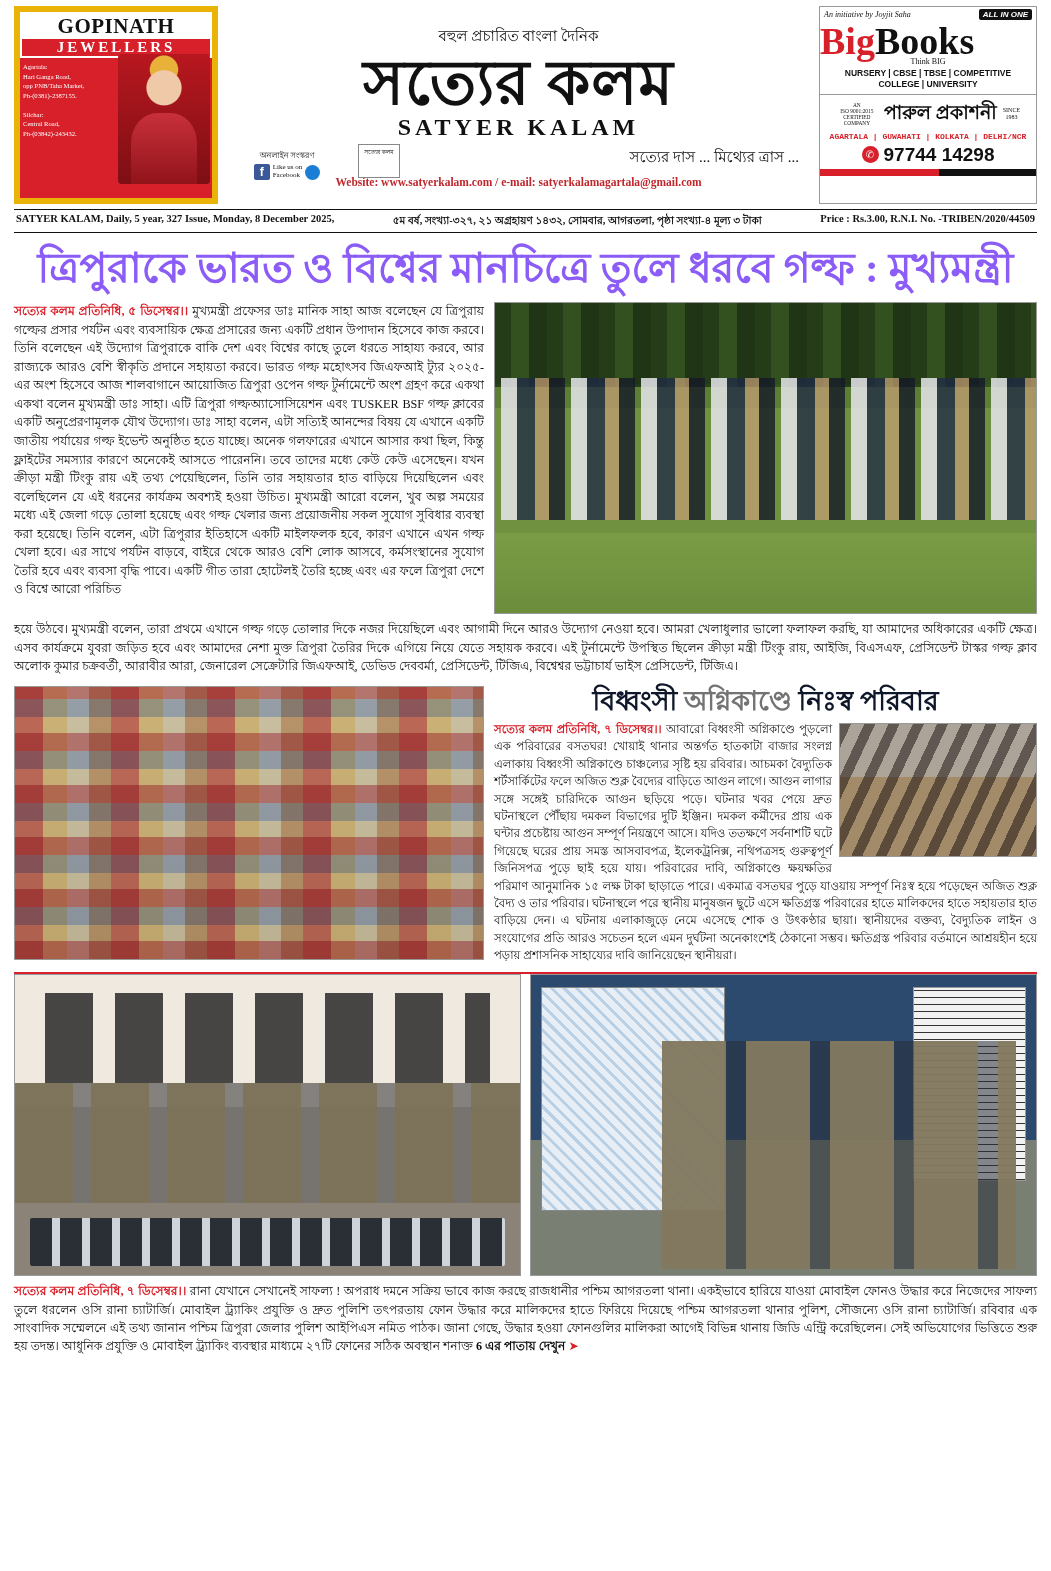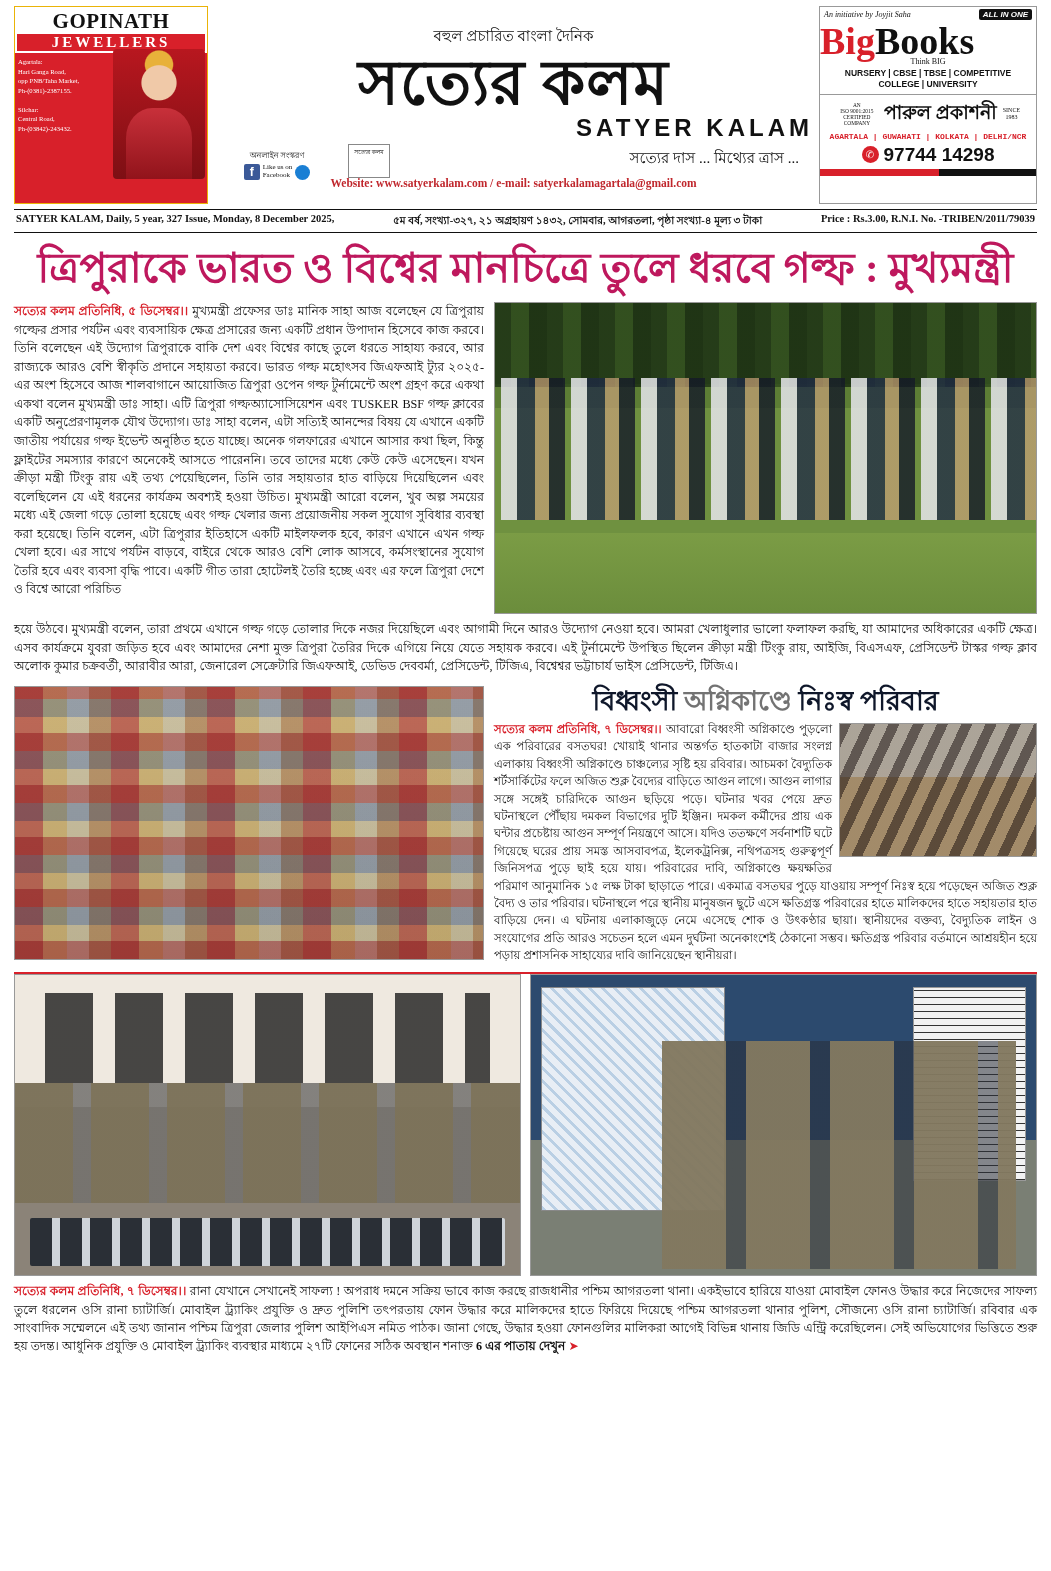--- a/index.html
+++ b/index.html
@@ -2,38 +2,38 @@
 <html><head>
 <meta charset="utf-8">
 <style>
   html,body{margin:0;padding:0;background:#fff;}
   body{width:1051px;height:1571px;font-family:"Liberation Serif", serif;color:#111;overflow:hidden;}
   .page{width:1051px;height:1571px;position:relative;padding:0;box-sizing:border-box;}
   .inner{padding:6px 14px 0 14px;box-sizing:border-box;width:1051px;}
 
   
   .masthead{display:flex;align-items:stretch;height:198px;}
-  .mh-left{width:192px;flex:0 0 192px;border:1px solid #eab308;background:#d8202a;position:relative;overflow:hidden;}
+  .mh-left{width:192px;flex:0 0 192px;border:6px solid #eab308;background:#d8202a;position:relative;overflow:hidden;}
   .jeweller-top{background:#fff;text-align:center;padding:4px 2px 2px 2px;}
   .jw-name{font-family:"Liberation Serif",serif;font-weight:bold;font-size:21px;letter-spacing:0.5px;color:#111;line-height:1.0;}
   .jw-name small{display:block;font-size:15px;letter-spacing:3px;background:#d8202a;color:#fff;margin-top:2px;padding:1px 0;}
   .jw-body{position:relative;height:128px;background:#d8202a;}
   .jw-addr{position:absolute;left:3px;top:4px;width:96px;color:#fff;font-size:6.6px;line-height:1.45;text-align:left;}
   .jw-photo{position:absolute;right:2px;top:-4px;width:92px;height:130px;border-radius:4px;
     background:
       radial-gradient(circle at 50% 26%, #f0c9a8 0 16%, rgba(0,0,0,0) 17%),
       radial-gradient(circle at 50% 12%, #e8b13a 0 11%, rgba(0,0,0,0) 12%),
       linear-gradient(#b8171f,#7d0f14);
     overflow:hidden;}
   .jw-photo:after{content:"";position:absolute;left:14%;top:45%;width:72%;height:58%;background:linear-gradient(#c8303a,#8e1219);border-radius:40% 40% 0 0;}
 
   .mh-mid{flex:1;text-align:center;position:relative;padding:2px 6px;}
   .mh-sub1{font-size:15px;font-family:"Liberation Serif",serif;margin-top:16px;}
   .mh-title{font-size:62px;font-weight:bold;line-height:1.05;margin-top:2px;letter-spacing:1px;}
-  .mh-en{font-size:24px;letter-spacing:4px;font-family:Liberation Sans, sans-serif;font-weight:bold;margin-top:-2px;text-align:right;}
+  .mh-en{font-size:24px;letter-spacing:4px;font-family:Liberation Serif, serif;font-weight:bold;margin-top:-2px;}
   .mh-motto{font-size:15px;margin-top:4px;text-align:right;padding-right:14px;}
   .mh-web{color:#c0272d;font-size:11.5px;font-weight:bold;margin-top:6px;}
   .mh-online{position:absolute;left:6px;bottom:24px;text-align:center;font-size:8px;width:126px;}
   .fb-badge{display:flex;align-items:center;gap:3px;margin-top:2px;justify-content:center;}
   .fb-ic{width:16px;height:16px;background:#3b5998;color:#fff;font-weight:bold;font-size:12px;
     font-family:"Liberation Sans",sans-serif;text-align:center;line-height:16px;border-radius:2px;}
   .fb-txt{font-size:7px;line-height:1.1;text-align:left;}
   .glob{width:15px;height:15px;border-radius:50%;background:#1a7fd4;}
   .mh-logo-sm{position:absolute;left:140px;bottom:26px;width:42px;height:34px;border:1px solid #888;font-size:6px;text-align:center;line-height:1.2;padding-top:4px;box-sizing:border-box;}
 
@@ -54,21 +54,21 @@
   .phone{display:flex;align-items:center;justify-content:center;gap:5px;margin-top:3px;}
   .ph-ic{width:17px;height:17px;border-radius:50%;background:#d8202a;color:#fff;text-align:center;line-height:17px;font-size:10px;}
   .ph-num{font-size:19px;font-weight:bold;font-family:"Liberation Sans",sans-serif;}
   .bb-stripe{height:7px;background:linear-gradient(90deg,#d8202a 0 55%, #111 55% 100%);margin-top:3px;}
 
   
   .infobar{border-top:1.6px solid #111;border-bottom:1.6px solid #111;margin-top:5px;padding:2.5px 2px;
     display:flex;justify-content:space-between;font-size:10.5px;font-weight:bold;font-family:"Liberation Serif",serif;}
 
   
-  .lead-head{text-align:center;font-size:41px;font-weight:bold;color:#be185d;line-height:1.15;margin:12px 0 10px 0;letter-spacing:0px;}
+  .lead-head{text-align:center;font-size:41px;font-weight:bold;color:#8b5cf6;line-height:1.15;margin:12px 0 10px 0;letter-spacing:0px;}
 
   
   .s1{display:flex;gap:10px;}
   .s1-text{width:470px;flex:0 0 470px;font-size:12.2px;line-height:1.52;text-align:justify;}
   .s1-photo{flex:1;border:1px solid #999;overflow:hidden;position:relative;height:310px;}
   .byline{color:#d8202a;font-weight:bold;}
   .s1-wrap{font-size:12.2px;line-height:1.52;text-align:justify;margin-top:6px;}
 
   
   .mid{display:flex;gap:10px;margin-top:10px;}
@@ -206,21 +206,21 @@
         <div class="ph-ic">✆</div>
         <div class="ph-num">97744 14298</div>
       </div>
       <div class="bb-stripe"></div>
     </div>
   </div>
 
   <div class="infobar">
     <span>SATYER KALAM, Daily, 5 year, 327 Issue, Monday, 8 December 2025,</span>
     <span>৫ম বর্ষ, সংখ্যা-৩২৭, ২১ অগ্রহায়ণ ১৪৩২, সোমবার, আগরতলা, পৃষ্ঠা সংখ্যা-৪  মূল্য ৩ টাকা</span>
-    <span>Price : Rs.3.00, R.N.I. No. -TRIBEN/2011/79039</span>
+    <span>Price : Rs.3.00, R.N.I. No. -TRIBEN/2020/44509</span>
   </div>
 
   <div class="lead-head">ত্রিপুরাকে ভারত ও বিশ্বের মানচিত্রে তুলে ধরবে গল্ফ : মুখ্যমন্ত্রী</div>
 
   <div class="s1">
     <div class="s1-text">
       <span class="byline">সত্যের কলম প্রতিনিধি, ৫ ডিসেম্বর।।</span>
       <span>মুখ্যমন্ত্রী প্রফেসর ডাঃ মানিক সাহা আজ বলেছেন যে ত্রিপুরায় গল্ফের প্রসার পর্যটন এবং ব্যবসায়িক ক্ষেত্র প্রসারের জন্য একটি প্রধান উপাদান হিসেবে কাজ করবে। তিনি বলেছেন এই উদ্যোগ ত্রিপুরাকে বাকি দেশ এবং বিশ্বের কাছে তুলে ধরতে সাহায্য করবে, আর রাজ্যকে আরও বেশি স্বীকৃতি প্রদানে সহায়তা করবে। ভারত গল্ফ মহোৎসব জিএফআই ট্যুর ২০২৫-এর অংশ হিসেবে আজ শালবাগানে আয়োজিত ত্রিপুরা ওপেন গল্ফ টুর্নামেন্টে অংশ গ্রহণ করে একথা একথা বলেন মুখ্যমন্ত্রী ডাঃ সাহা। এটি ত্রিপুরা গল্ফঅ্যাসোসিয়েশন এবং TUSKER BSF গল্ফ ক্লাবের একটি অনুপ্রেরণামূলক যৌথ উদ্যোগ। ডাঃ সাহা বলেন, এটা সত্যিই আনন্দের বিষয় যে এখানে একটি জাতীয় পর্যায়ের গল্ফ ইভেন্ট অনুষ্ঠিত হতে যাচ্ছে। অনেক গলফারের এখানে আসার কথা ছিল, কিন্তু ফ্লাইটের সমস্যার কারণে অনেকেই আসতে পারেননি। তবে তাদের মধ্যে কেউ কেউ এসেছেন। যখন ক্রীড়া মন্ত্রী টিংকু রায় এই তথ্য পেয়েছিলেন, তিনি তার সহায়তার হাত বাড়িয়ে দিয়েছিলেন এবং বলেছিলেন যে এই ধরনের কার্যক্রম অবশ্যই হওয়া উচিত। মুখ্যমন্ত্রী আরো বলেন, খুব অল্প সময়ের মধ্যে এই জেলা গড়ে তোলা হয়েছে এবং গল্ফ খেলার জন্য প্রয়োজনীয় সকল সুযোগ সুবিধার ব্যবস্থা করা হয়েছে। তিনি বলেন, এটা ত্রিপুরার ইতিহাসে একটি মাইলফলক হবে, কারণ এখানে এখন গল্ফ খেলা হবে। এর সাথে পর্যটন বাড়বে, বাইরে থেকে আরও বেশি লোক আসবে, কর্মসংস্থানের সুযোগ তৈরি হবে এবং ব্যবসা বৃদ্ধি পাবে। একটি গীত তারা হোটেলই তৈরি হচ্ছে এবং এর ফলে ত্রিপুরা দেশে ও বিশ্বে আরো পরিচিত</span>
     </div>
     <div class="s1-photo">

